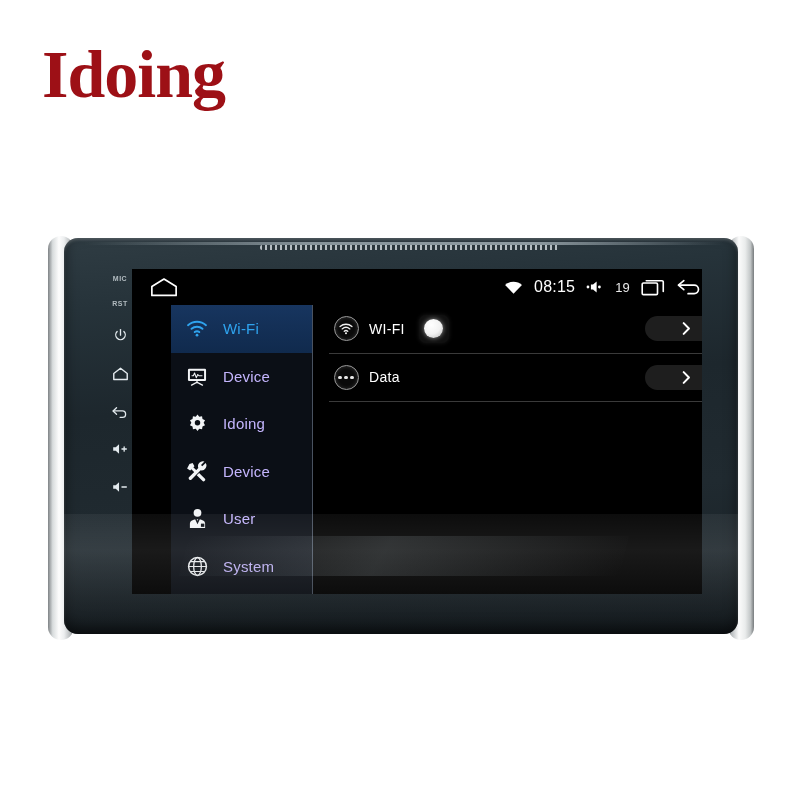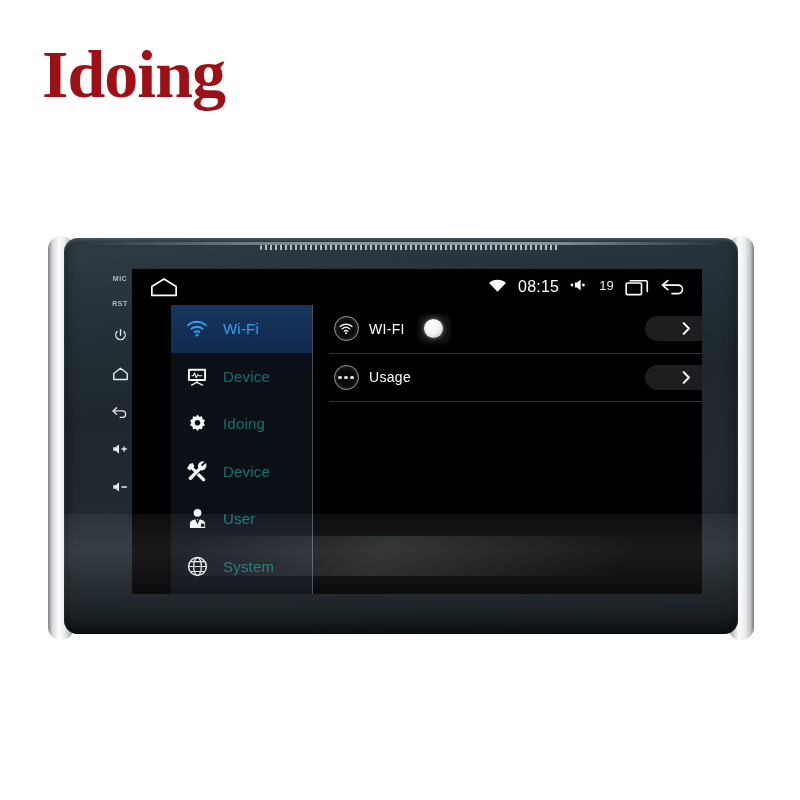--- a/index.html
+++ b/index.html
@@ -73,38 +73,38 @@
   .screen{
     position:absolute;left:68px;top:31px;width:570px;height:325px;
     background:#000;overflow:hidden;
   }
   
   .statusbar{
     position:absolute;left:0;top:0;width:100%;height:36px;
     background:#000;display:flex;align-items:center;
   }
   .sb-home{margin-left:18px;display:flex;align-items:center;}
-  .sb-right{margin-left:auto;display:flex;gap:11px;padding-right:16px;}
+  .sb-right{margin-left:auto;display:flex;align-items:center;gap:11px;padding-right:0;}
   .sb-right .txt{color:#fff;font-size:16px;font-weight:400;letter-spacing:.2px;}
   .sb-right .vol-num{font-size:13px;color:#e9e9e9;}
 
   
   .panel{position:absolute;left:0;top:36px;width:100%;height:289px;display:flex;background:#000;margin-left:39px;}
 
   
   .sidebar{
     width:142px;height:100%;background:#0b0f16;
     border-right:1px solid rgba(190,210,235,.35);
     box-sizing:border-box;position:relative;
   }
   .side-item{
     height:47.5px;display:flex;align-items:center;cursor:default;
   }
   .side-item .si-ico{width:52px;display:flex;align-items:center;justify-content:center;}
-  .side-item .si-lbl{color:#0f766e;font-size:15px;letter-spacing:.2px;}
+  .side-item .si-lbl{color:#c4b5fd;font-size:15px;letter-spacing:.2px;}
   .side-item.active{background:linear-gradient(180deg,#16325e 0%,#102murky 0%,#0f2b50 100%);}
   .side-item.active{background:linear-gradient(180deg,#17355f 0%,#102a4d 100%);}
   .side-item.active .si-lbl{color:#2fa3ee;}
 
   
   .main{flex:1;height:100%;background:#000;padding:0 14px 0 16px;box-sizing:border-box;}
   .row{
     height:47.5px;display:flex;align-items:center;
     border-bottom:1px solid #3a3a3a;position:relative;
   }
@@ -328,21 +328,21 @@
           <div class="row">
             <span class="r-ico">
               <span class="badge">
                 <span class="dots">
                   <i></i>
                     <i></i>
                     <i></i>
                 </span>
               </span>
             </span>
-            <span class="r-lbl">Usage</span>
+            <span class="r-lbl">Data</span>
             <span class="chev-btn">
               <svg width="17" height="17" viewBox="0 0 18 18">
                 <path d="M6 3.3 11.6 9 6 14.7" stroke="#ffffff" stroke-width="2.1" fill="none" stroke-linecap="round" stroke-linejoin="round"></path>
               </svg>
             </span>
           </div>
 
         </div>
       </div>
     </div>

